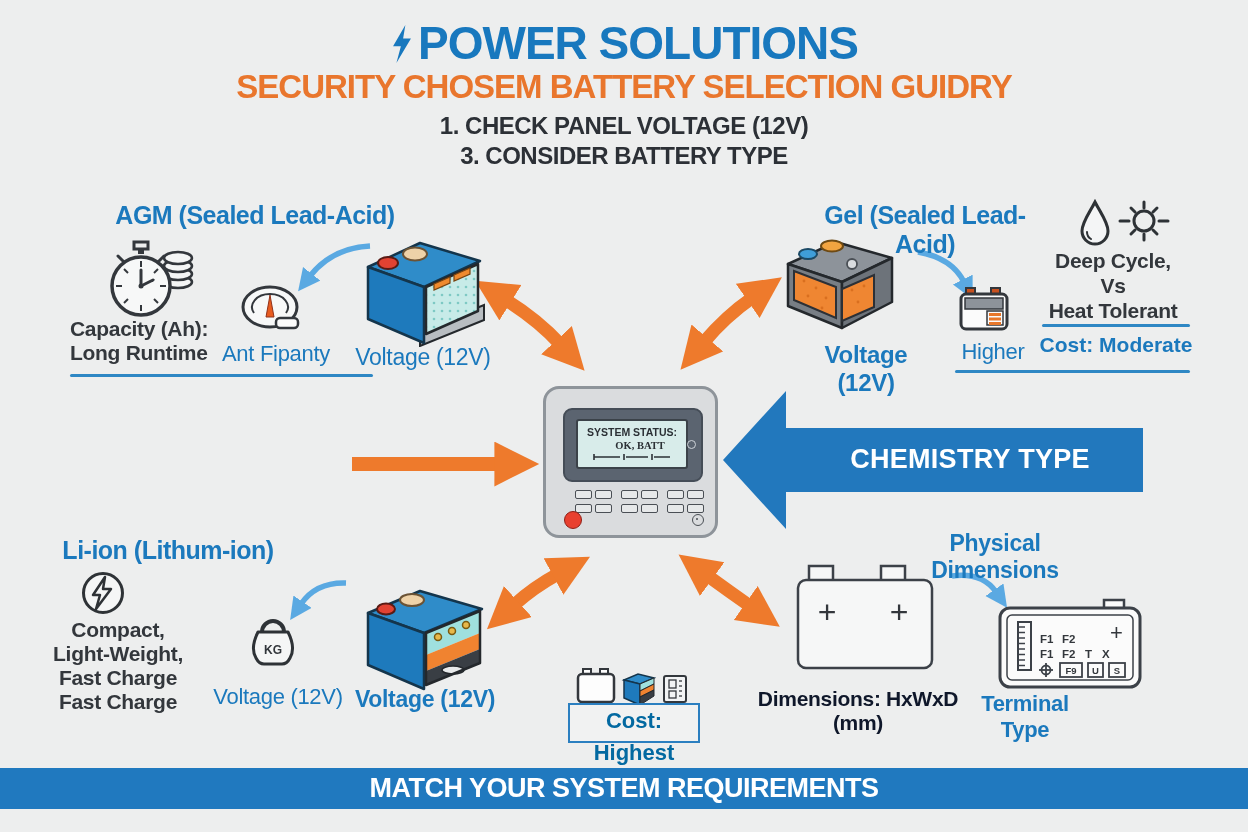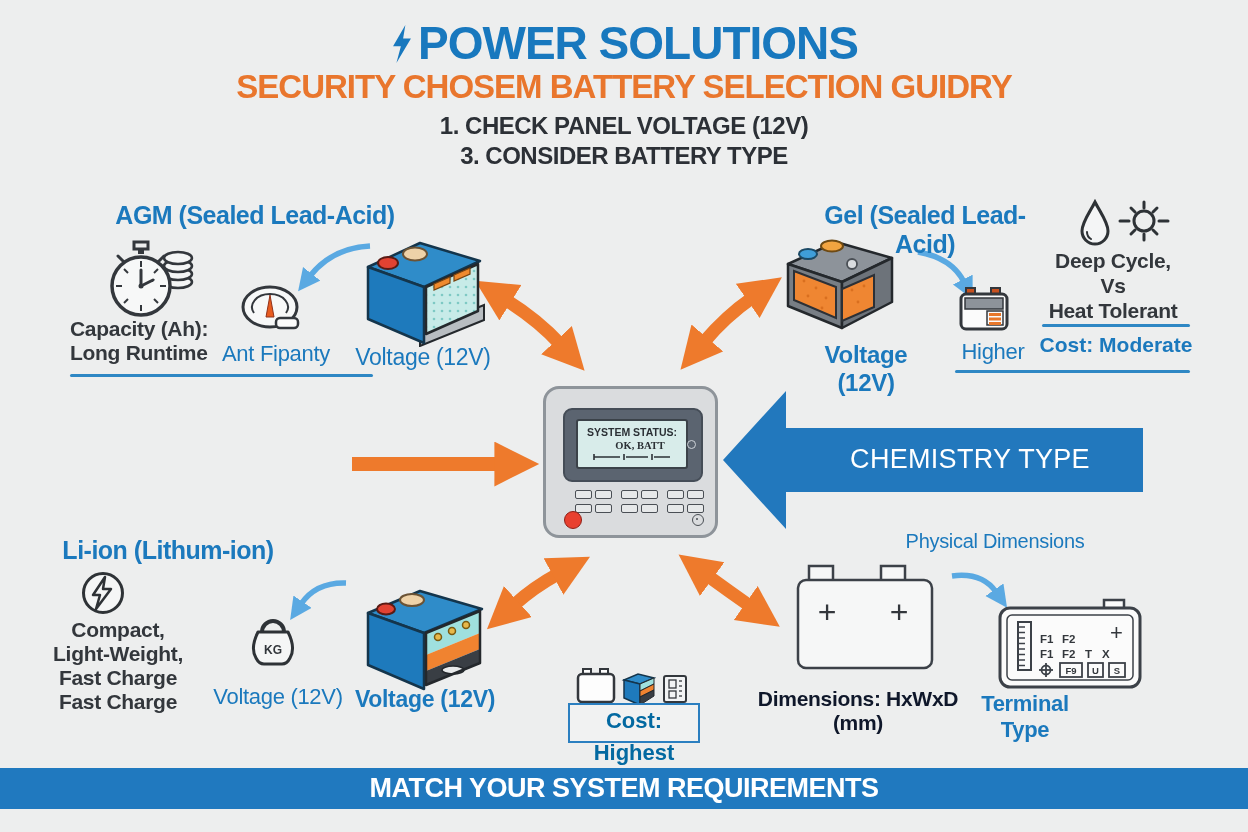--- a/index.html
+++ b/index.html
@@ -30,21 +30,21 @@
   .device{left:543px;top:386px;width:175px;height:152px;background:#dadcde;border:3px solid #8e949a;border-radius:16px;box-sizing:border-box;}
   .device .lcd{position:absolute;left:17px;top:19px;width:140px;height:74px;background:#5b6470;border:2px solid #454d57;border-radius:9px;box-sizing:border-box;}
   .device .screen{position:absolute;left:11px;top:9px;width:112px;height:50px;background:#d8ecea;border:2px solid #3b4249;border-radius:3px;box-sizing:border-box;overflow:hidden;}
   .scr-line{font-size:10.5px;font-weight:600;color:#2b3035;text-align:center;letter-spacing:0px;line-height:13px;}
   .lcd-dot{position:absolute;right:5px;top:30px;width:7px;height:7px;border:1.5px solid #cfd4d9;border-radius:50%;}
   .btn{position:absolute;width:17px;height:9px;background:#e6e8e9;border:1.8px solid #4a4f55;border-radius:2px;box-sizing:border-box;}
   .red-btn{position:absolute;left:18px;top:122px;width:16px;height:16px;background:#e8402f;border:1.5px solid #8f1f16;border-radius:50%;}
   .screw{position:absolute;left:146px;top:125px;width:10px;height:10px;border:1.8px solid #4a4f55;border-radius:50%;}
   .screw::after{content:"";position:absolute;left:2.5px;top:2.5px;width:2px;height:2px;background:#4a4f55;border-radius:50%;}
 
-  .chem-label{left:800px;top:444px;width:340px;text-align:center;color:#fff;font-size:27px;font-weight:normal;letter-spacing:0.3px;}
+  .chem-label{left:800px;top:444px;width:340px;text-align:center;color:#fff;font-size:27px;font-weight:bold;letter-spacing:0.3px;}
 
   .footer-bar{left:0;top:768px;width:1248px;height:41px;background:#2079bf;}
   .footer-text{left:0;top:773px;width:1248px;text-align:center;color:#fff;font-size:27px;font-weight:bold;letter-spacing:-0.5px;}
 
   svg{display:block;}
 </style>
 </head>
 <body>
 
 <div class="canvas">
@@ -295,21 +295,21 @@
       <rect x="93" y="16" width="7" height="8" fill="none"></rect>
         <rect x="93" y="27" width="7" height="7" fill="none"></rect>
       <line x1="103" y1="17" x2="106" y2="17"></line>
         <line x1="103" y1="22" x2="106" y2="22"></line>
       <line x1="103" y1="27" x2="106" y2="27"></line>
         <line x1="103" y1="32" x2="106" y2="32"></line>
     </g>
   </svg>
   <div class="abs cost-box" style="left:568px;top:703px;width:128px;height:36px;">Cost: Highest</div>
 
-  <div class="abs ctr" style="left:890px;top:530px;width:210px;font-size:20px;font-weight:400;color:#1b79bd;letter-spacing:-0.3px;">Physical Dimensions</div>
+  <div class="abs ctr" style="left:890px;top:530px;width:210px;font-size:23px;font-weight:700;color:#1b79bd;letter-spacing:-0.3px;">Physical Dimensions</div>
 
   <svg class="abs" style="left:795px;top:561px;" width="140" height="112" viewBox="0 0 140 112">
     <rect x="14" y="5" width="24" height="16" fill="#f6f7f7" stroke="#3c4148" stroke-width="2.5"></rect>
     <rect x="86" y="5" width="24" height="16" fill="#f6f7f7" stroke="#3c4148" stroke-width="2.5"></rect>
     <rect x="3" y="19" width="134" height="88" rx="8" fill="#f6f7f7" stroke="#3c4148" stroke-width="2.5"></rect>
     <text x="32" y="62" text-anchor="middle" font-size="32" fill="#33373c">+</text>
     <text x="104" y="62" text-anchor="middle" font-size="32" fill="#33373c">+</text>
   </svg>
   <div class="abs ctr" style="left:752px;top:687px;width:212px;font-size:21px;font-weight:600;color:#0f172a;letter-spacing:-0.3px;">Dimensions: HxWxD (mm)</div>
 

